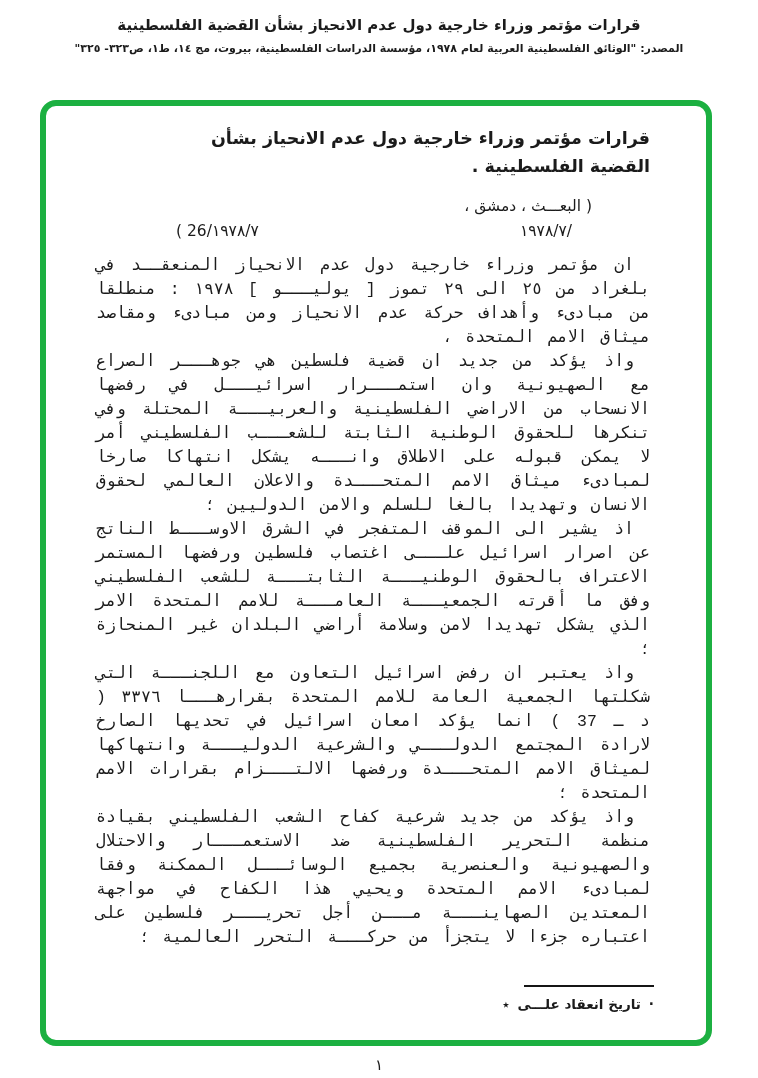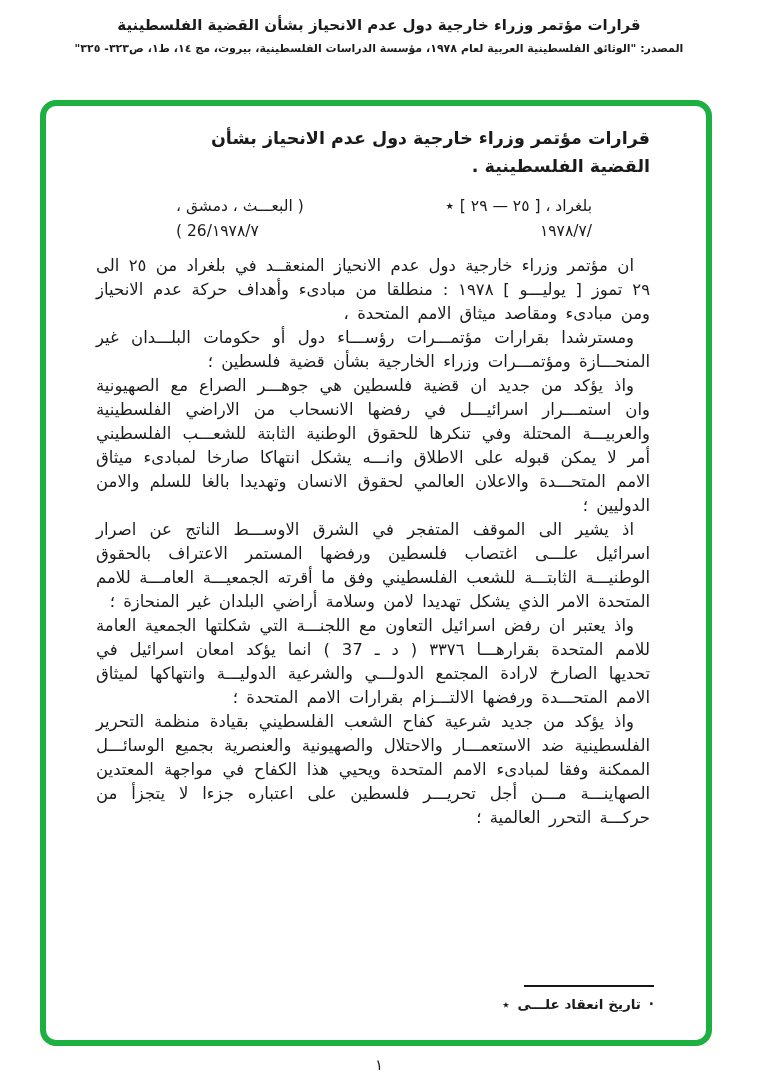--- a/index.html
+++ b/index.html
@@ -52,30 +52,31 @@
   
   .dateline {
     margin: 14px 58px 10px 80px;
     font-size: 15.5px;
   }
   .dl-row {
     display: flex;
     justify-content: space-between;
     line-height: 25px;
   }
-  .dl-row .shift { }
+  .dl-row .shift { margin-right: 20px; }
   .star { padding-right: 6px; }
 
   .body-text p {
     font-size: 16.5px;
     line-height: 24px;
     text-align: justify;
     text-indent: 16px;
     word-spacing: 3px;
     margin: 0;
+    font-family: Liberation Mono, monospace;
   }
 
   .footnote-wrap {
     position: absolute;
     bottom: 28px;
     right: 52px;
     text-align: left;
   }
   .footnote-rule {
     width: 130px;
@@ -112,34 +113,30 @@
     <div class="hdr-source">المصدر: "الوثائق الفلسطينية العربية لعام ١٩٧٨،  مؤسسة الدراسات الفلسطينية، بيروت، مج ١٤، ط١، ص٣٢٣- ٣٢٥"</div>
   </div>
 
   <div class="greenbox">
     <div class="doc">
 
       <div class="doc-title">قرارات مؤتمر وزراء خارجية دول عدم الانحياز بشأن القضية الفلسطينية .</div>
 
       <div class="dateline">
         <div class="dl-row">
-          <span>
-            <span>بلغراد ، [ ٢٥ — ٢٩ ]</span><span class="star">٭</span>
-          </span>
           <span>( البعـــث ، دمشق ،</span>
         </div>
         <div class="dl-row">
           <span class="shift"><bdo dir="ltr">١٩٧٨/٧/</bdo></span>
           <span>١٩٧٨/٧/26 )</span>
         </div>
       </div>
 
       <div class="body-text">
         <p>ان مؤتمر وزراء خارجية دول عدم الانحياز المنعقــد في بلغراد من ٢٥ الى ٢٩ تموز [ يوليـــو ] ١٩٧٨ : منطلقا من مبادىء وأهداف حركة عدم الانحياز ومن مبادىء ومقاصد ميثاق الامم المتحدة ،</p>
-        <p>ومسترشدا بقرارات مؤتمـــرات رؤســـاء دول أو حكومات البلـــدان غير المنحـــازة ومؤتمـــرات وزراء الخارجية بشأن قضية فلسطين ؛</p>
         <p>واذ يؤكد من جديد ان قضية فلسطين هي جوهـــر الصراع مع الصهيونية وان استمـــرار اسرائيـــل في رفضها الانسحاب من الاراضي الفلسطينية والعربيـــة المحتلة وفي تنكرها للحقوق الوطنية الثابتة للشعـــب الفلسطيني أمر لا يمكن قبوله على الاطلاق وانـــه يشكل انتهاكا صارخا لمبادىء ميثاق الامم المتحـــدة والاعلان العالمي لحقوق الانسان وتهديدا بالغا للسلم والامن الدوليين ؛</p>
         <p>اذ يشير الى الموقف المتفجر في الشرق الاوســـط الناتج عن اصرار اسرائيل علـــى اغتصاب فلسطين ورفضها المستمر الاعتراف بالحقوق الوطنيـــة الثابتـــة للشعب الفلسطيني وفق ما أقرته الجمعيـــة العامـــة للامم المتحدة الامر الذي يشكل تهديدا لامن وسلامة أراضي البلدان غير المنحازة ؛</p>
         <p>واذ يعتبر ان رفض اسرائيل التعاون مع اللجنـــة التي شكلتها الجمعية العامة للامم المتحدة بقرارهـــا ٣٣٧٦ ( د ـ 37 ) انما يؤكد امعان اسرائيل في تحديها الصارخ لارادة المجتمع الدولـــي والشرعية الدوليـــة وانتهاكها لميثاق الامم المتحـــدة ورفضها الالتـــزام بقرارات الامم المتحدة ؛</p>
         <p>واذ يؤكد من جديد شرعية كفاح الشعب الفلسطيني بقيادة منظمة التحرير الفلسطينية ضد الاستعمـــار والاحتلال والصهيونية والعنصرية بجميع الوسائـــل الممكنة وفقا لمبادىء الامم المتحدة ويحيي هذا الكفاح في مواجهة المعتدين الصهاينـــة مـــن أجل تحريـــر فلسطين على اعتباره جزءا لا يتجزأ من حركـــة التحرر العالمية ؛</p>
       </div>
 
       <div class="footnote-wrap">
         <div class="footnote-rule"></div>
         <div class="footnote-line">
           <span>٭</span>

